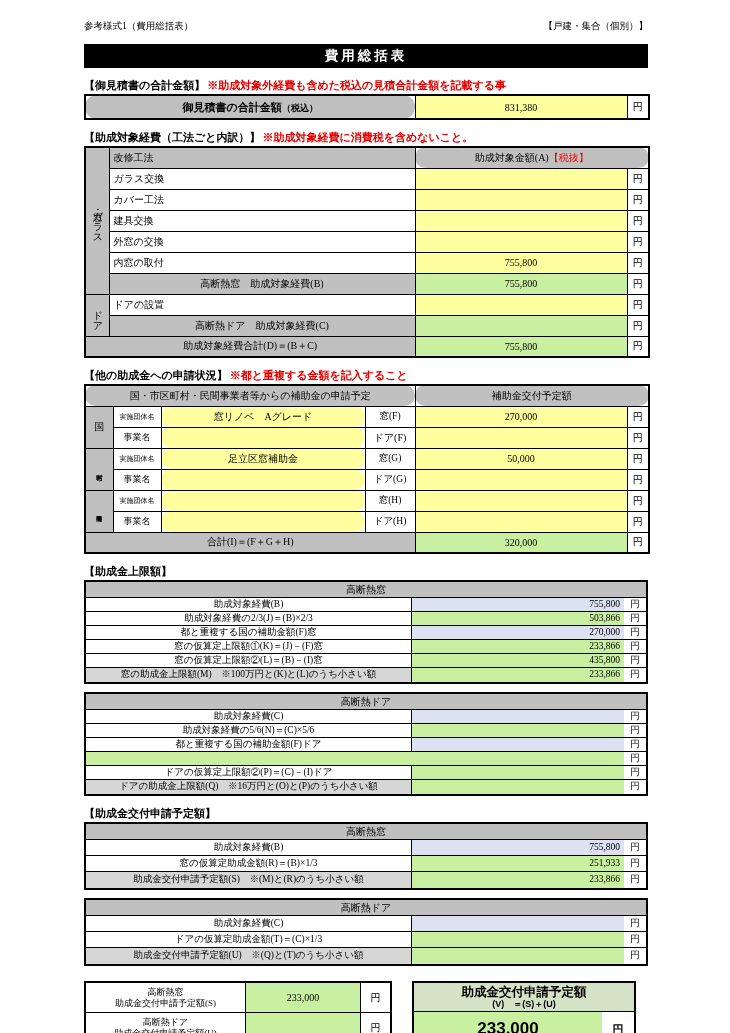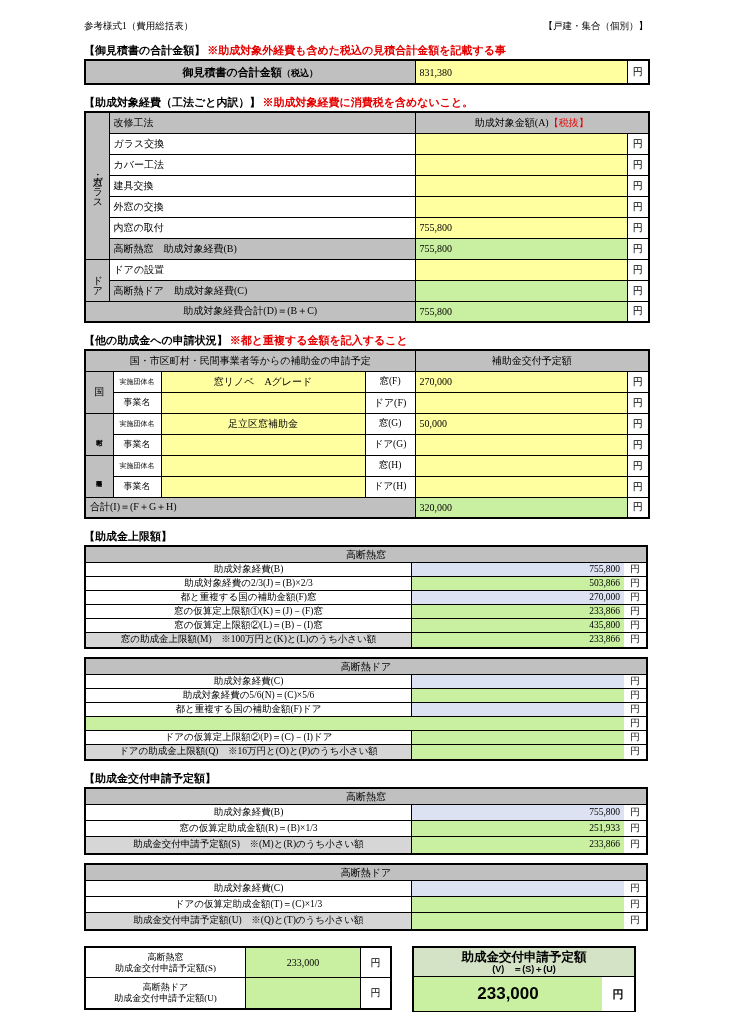--- a/index.html
+++ b/index.html
@@ -27,22 +27,22 @@
   .sechead { margin-top:10px; font-size:11px; font-weight:bold; line-height:14px; white-space:nowrap; }
   .sechead .note { color:#e60000; margin-left:2px; }
 
   
   table { border-collapse:collapse; width:564px; table-layout:fixed; margin-top:2px; border:2px solid #000; }
   td { border:1px solid #000; font-size:10px; padding:0 4px; height:21px; overflow:hidden; white-space:nowrap; }
   .gray   { background:#c0c0c0; }
   .yellow { background:#ffffa0; }
   .green  { background:#c9f0a0; }
   .lav    { background:#dde2f2; }
-  .ctr { text-align:center; }
-  .rgt { text-align:left; }
+  .ctr { text-align:center;border-radius:12px; }
+  .rgt { text-align:center; }
   .bold { font-weight:bold; }
   .yen-cell { text-align:center; padding:0 2px; }
   .vert {
     writing-mode:vertical-rl; text-orientation:upright;
     text-align:center; padding:2px 0; margin:0 auto; line-height:1;
   }
   .vcell { text-align:center; vertical-align:middle; padding:0; }
   .small-lbl { font-size:7px; padding:0 1px; text-align:center; }
   .red { color:#e60000; }
   .sub { font-size:9px; }
@@ -81,20 +81,21 @@
 </head>
 <body>
 
 <div class="content">
 
   <div class="tophdr">
     <span>参考様式1（費用総括表）</span>
     <span>【戸建・集合（個別）】</span>
   </div>
 
+  <div class="titlebar">費用総括表</div>
 
   <div class="sechead">
     <span>【御見積書の合計金額】</span><span class="note">※助成対象外経費も含めた税込の見積合計金額を記載する事</span>
   </div>
   <table>
     <colgroup>
         <col style="width:330px">
         <col style="width:212px">
         <col style="width:22px">
       </colgroup>

